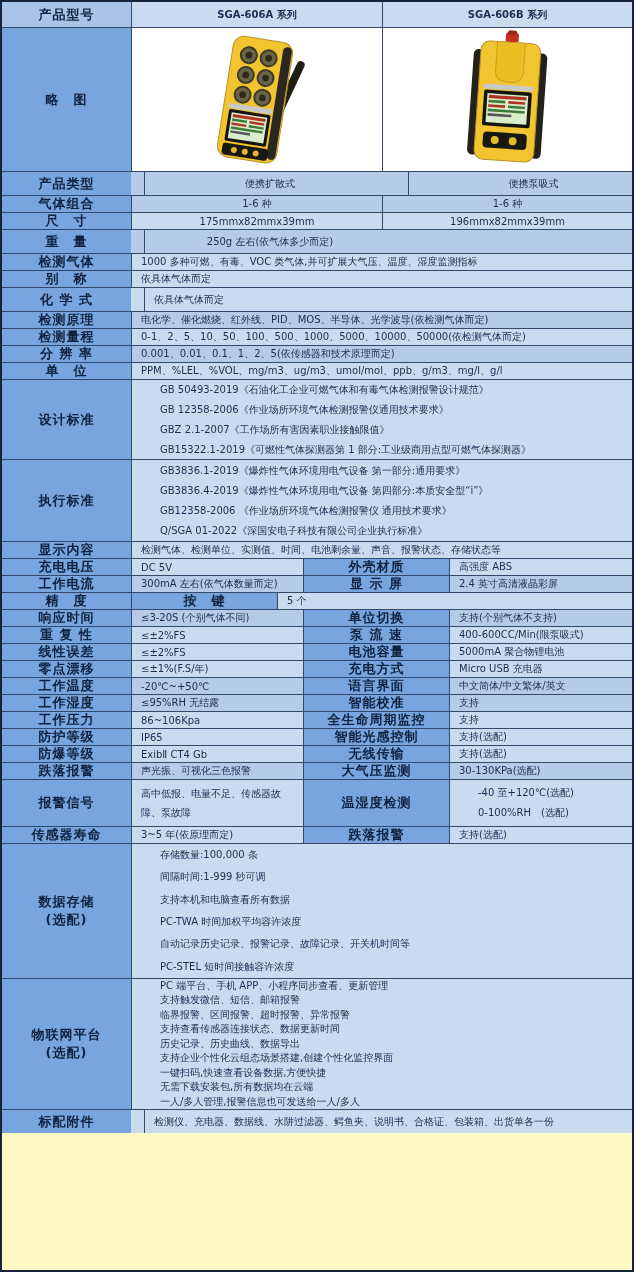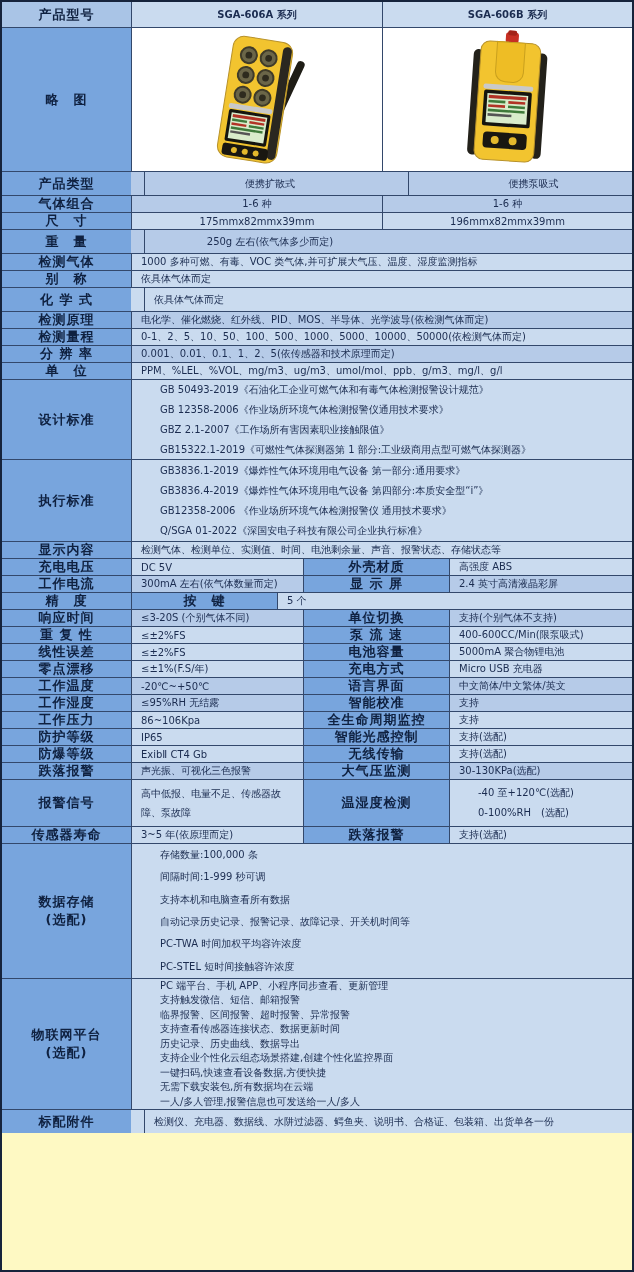--- a/index.html
+++ b/index.html
@@ -299,22 +299,22 @@
 
   <div class="row rh135 bg-light">
     <div class="cell w1 lab">
       <div>数据存储</div>
       <div>(选配)</div>
     </div>
     <div class="cell wf val lft col lines lines22">
       <div>存储数量:100,000 条</div>
       <div>间隔时间:1-999 秒可调</div>
       <div>支持本机和电脑查看所有数据</div>
+      <div>PC-TWA 时间加权平均容许浓度</div>
       <div>自动记录历史记录、报警记录、故障记录、开关机时间等</div>
-      <div>PC-TWA 时间加权平均容许浓度</div>
       <div>PC-STEL 短时间接触容许浓度</div>
     </div>
   </div>
 
   <div class="row rh131 bg-light">
     <div class="cell w1 lab">
       <div>物联网平台</div>
       <div>(选配)</div>
     </div>
     <div class="cell wf val lft col lines lines14">

